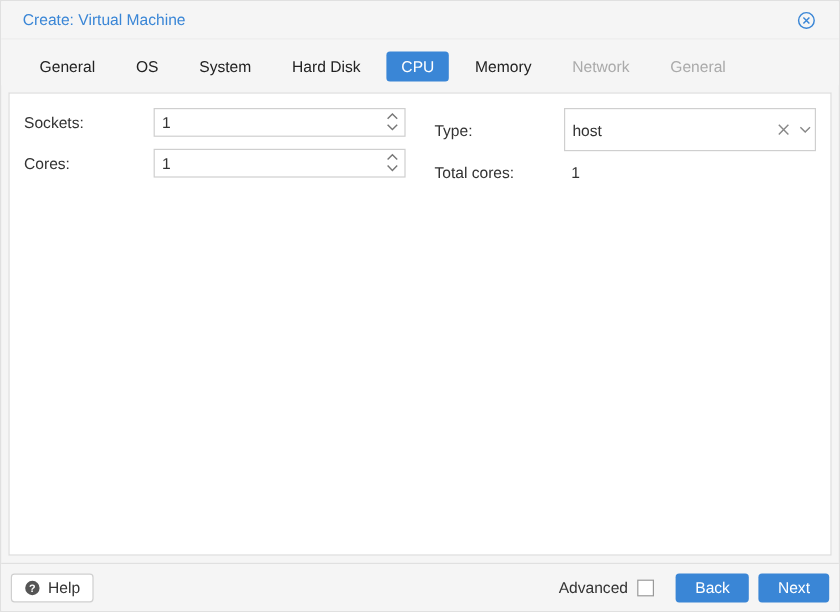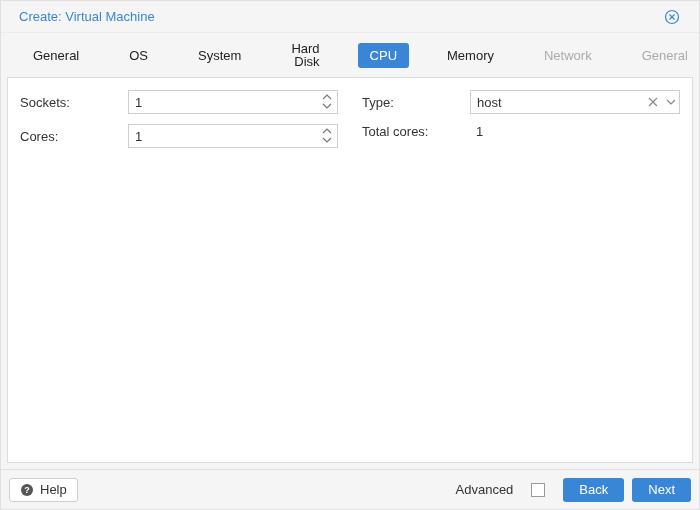--- a/index.html
+++ b/index.html
@@ -35,25 +35,24 @@
     width: 18px; height: 18px;
     display: flex; align-items: center; justify-content: center;
     cursor: pointer;
     color: #3a86d6;
   }
   .close-btn svg { width: 16px; height: 16px; }
   
   .tabs {
     display: flex;
     align-items: center;
-    gap: 26px;
+    gap: 10px;
     padding: 6px 10px 0 20px;
     background: #f5f5f5;
     height: 38px;
-    text-align: right;
   }
   .tab {
     padding: 6px 12px;
     font-size: 13px;
     color: #222;
     cursor: pointer;
     border-radius: 3px;
     line-height: 1;
   }
   .tab.active {
@@ -118,21 +117,21 @@
     cursor: pointer;
     color: #777;
   }
   .spin-up svg, .spin-down svg { width: 10px; height: 8px; display:block; }
   .combo {
     position: relative;
     flex: 1;
   }
   .combo input {
     width: 100%;
-    height: 24px;
+    height: 36px;
     padding: 2px 38px 2px 6px;
     border: 1px solid #cfcfcf;
     font-size: 13px;
     color: #333;
     background: #fff;
   }
   .combo .combo-controls {
     position: absolute;
     right: 2px; top: 0; bottom: 0;
     display: flex; align-items: center;
@@ -172,21 +171,21 @@
     gap: 6px;
     cursor: pointer;
     font-size: 13px;
     color: #333;
   }
   .help-btn svg { width: 14px; height: 14px; }
   .spacer { flex: 1; }
   .adv-label {
     font-size: 13px;
     color: #333;
-    margin-right: 10px;
+    margin-right: 0;
   }
   .checkbox {
     width: 14px; height: 14px;
     border: 1px solid #999;
     background: #fff;
     cursor: pointer;
     margin-right: 10px;
   }
   .btn {
     height: 24px;

